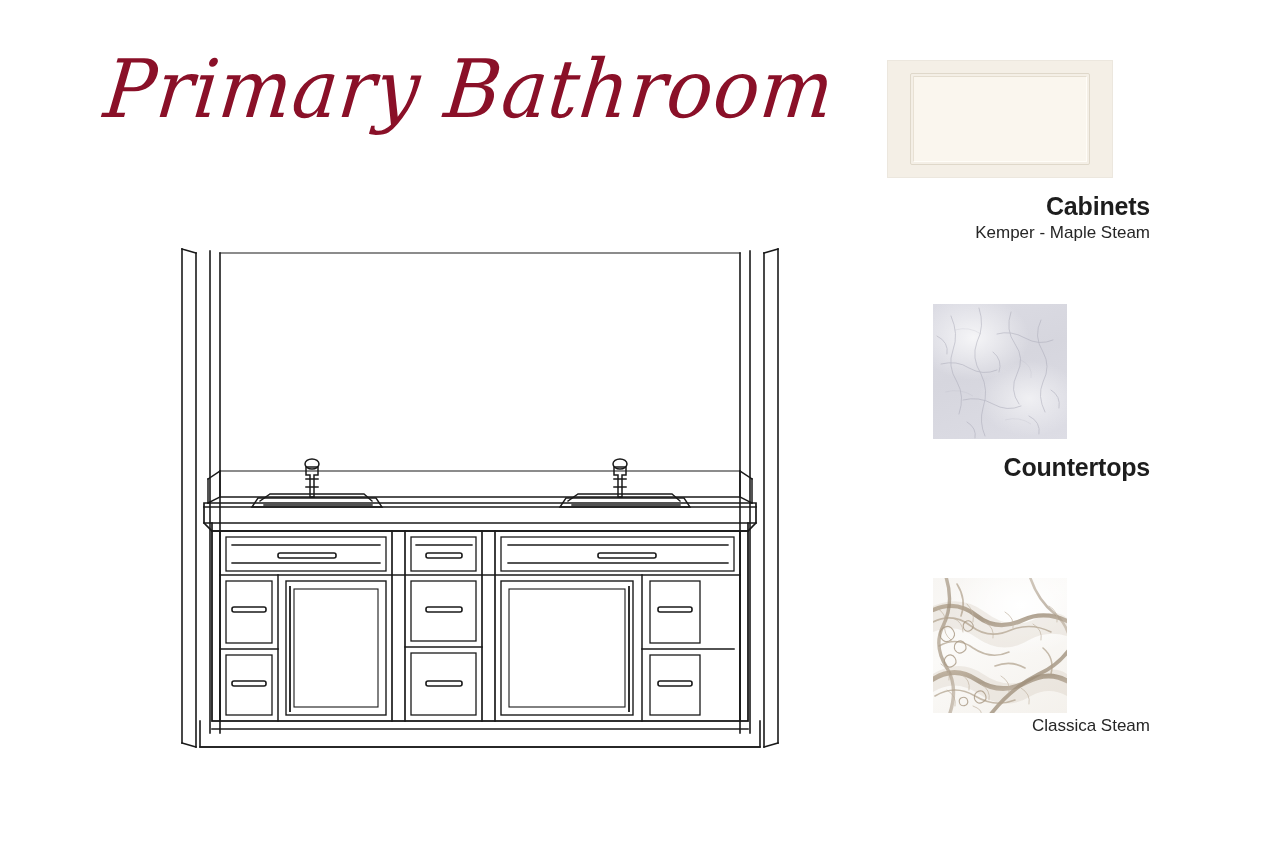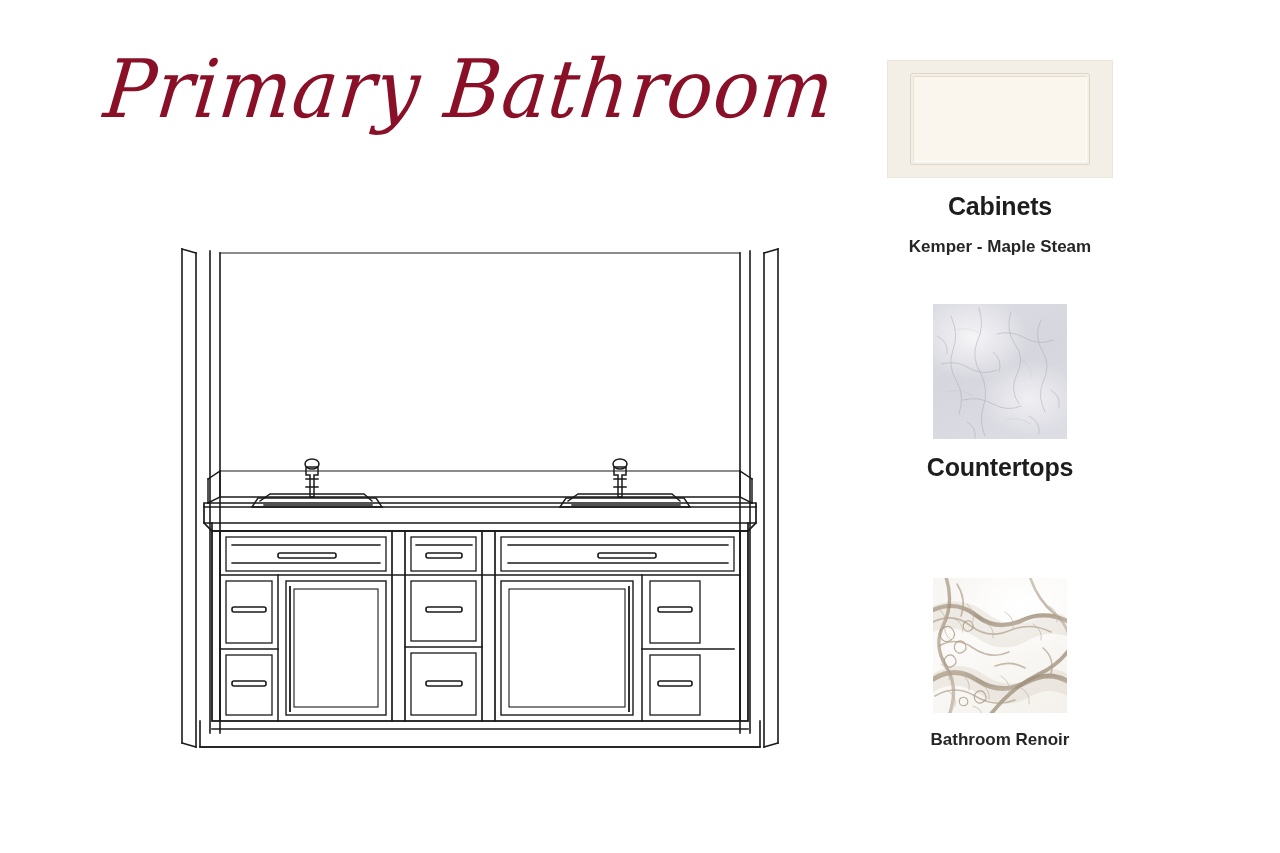--- a/index.html
+++ b/index.html
@@ -57,21 +57,21 @@
     position: absolute;
     left: 850px;
     top: 60px;
     width: 300px;
     height: 730px;
   }
   .material-item {
     position: absolute;
     left: 0;
     width: 300px;
-    text-align: center;
+    text-align: right;
   }
   .material-item[data-idx="0"] { top: 0px; }
   .material-item[data-idx="1"] { top: 244px; }
   .material-item[data-idx="2"] { top: 518px; }
 
   .swatch-wrap {
     display: flex;
     justify-content: center;
     align-items: flex-end;
   }
@@ -128,23 +128,23 @@
   
   .material-name {
     margin-top: 14px;
     font-size: 25px;
     font-weight: 700;
     color: #1d1d1d;
     line-height: 1.12;
     letter-spacing: -0.2px;
   }
   .material-spec {
-    margin-top: 17px;
+    margin-top: 3px;
     font-size: 17px;
-    font-weight: 700;
+    font-weight: 400;
     color: #262626;
     line-height: 1.2;
   }
 </style>
 </head>
 <body>
 
 <div id="board">
 
   <div id="title-block">
@@ -414,17 +414,17 @@
               <path d="M10 50 q6 -4 10 2 q4 6 -2 10 q-6 4 -10 -2 q-3 -6 2 -10 Z"></path>
               <path d="M24 64 q5 -3 8 2 q3 5 -2 8 q-5 3 -8 -2 q-2 -5 2 -8 Z"></path>
               <path d="M14 78 q5 -3 8 2 q3 5 -2 8 q-5 3 -8 -2 q-2 -5 2 -8 Z"></path>
               <path d="M32 44 q4 -3 7 1 q3 4 -1 7 q-4 3 -7 -1 q-2 -4 1 -7 Z"></path>
               <path d="M44 114 q5 -3 8 2 q3 5 -2 8 q-5 3 -8 -2 q-2 -5 2 -8 Z"></path>
               <path d="M28 120 q4 -2 6 1 q2 4 -1 6 q-4 2 -6 -1 q-2 -4 1 -6 Z"></path>
             </g>
           </svg>
         </div>
       </div>
-      <div class="material-spec">Bathroom Renoir</div>
+      <div class="material-spec">Classica Steam</div>
     </div>
 
   </div>
 </div>
 
 </body></html>

